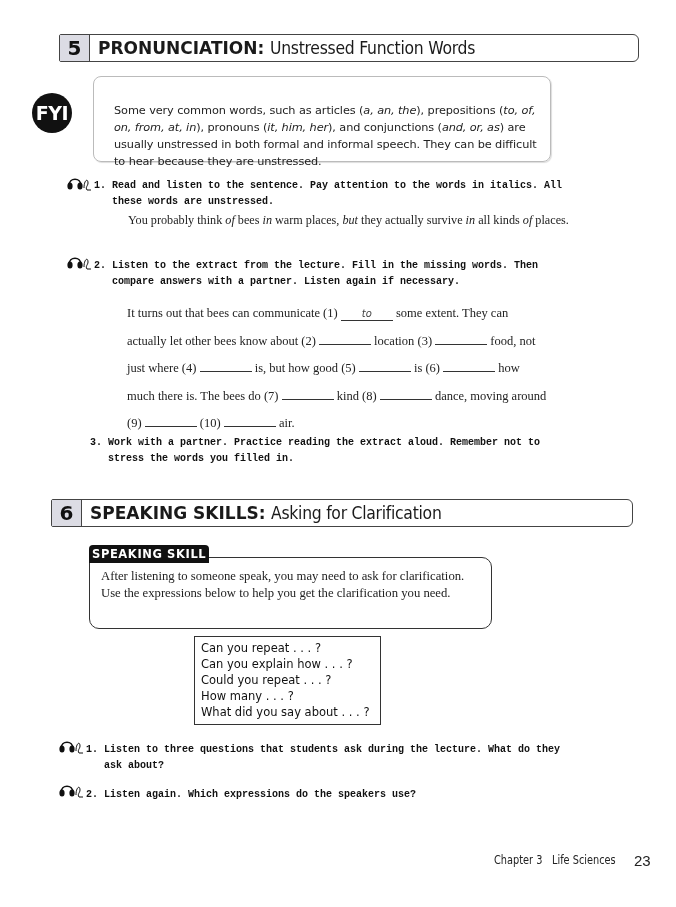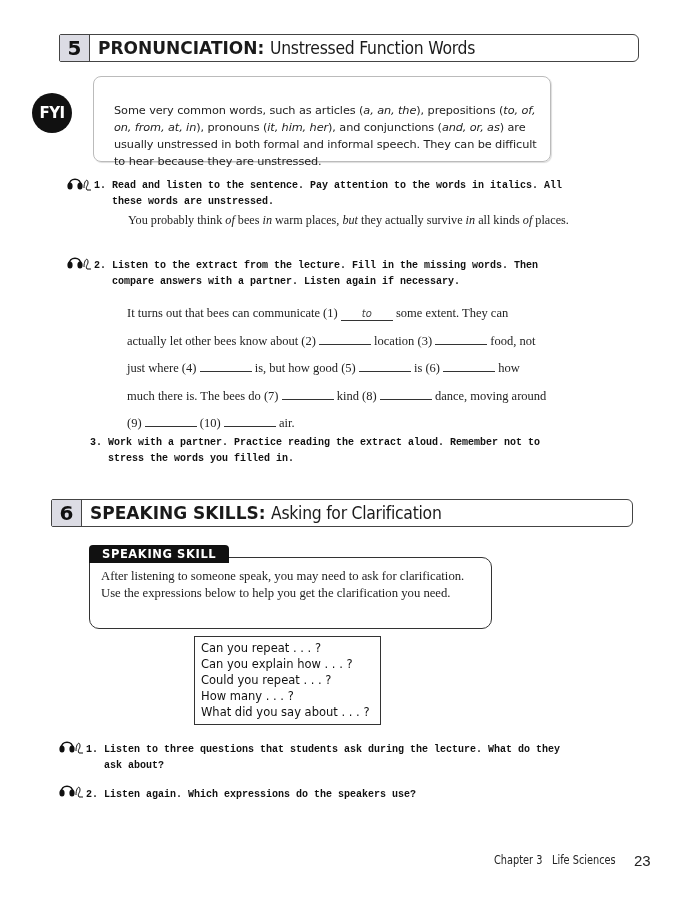--- a/index.html
+++ b/index.html
@@ -30,41 +30,41 @@
     box-shadow: 1px 1px 1px #ddd;
   }
   .fyi-text {
     left: 114px; top: 102px; width: 425px;
     font-family: "DejaVu Sans", sans-serif; font-size: 11.3px; line-height: 17px; color: #222;
     letter-spacing: -0.1px;
   }
   .fyi-badge {
     left: 32px; top: 93px; width: 40px; height: 40px; border-radius: 50%;
     background: #111; color: #fff;
-    font-family: "DejaVu Sans", sans-serif; font-weight: bold; font-size: 15px;
+    font-family: "DejaVu Sans", sans-serif; font-weight: bold; font-size: 19px;
     display: flex; align-items: center; justify-content: center; letter-spacing: -0.5px;
   }
 
   
   .headphone {
     position: absolute; width: 26px; height: 18px;
   }
   .ex-text {
     font-family: Liberation Mono, monospace; font-size: 10px; font-weight: bold; line-height: 16px; color: #111;
   }
   .plain-serif { font-family: "Liberation Serif", serif; font-size: 12.5px; color: #222; line-height: 19px; }
   .blank { display: inline-block; border-bottom: 1px solid #333; width: 52px; height: 12px; vertical-align: baseline; text-align: center; font-family: "DejaVu Sans", sans-serif; font-size: 10px; font-style: italic; color: #444; line-height: 10px; }
 
   
   .skill-box {
     left: 89px; top: 557px; width: 403px; height: 72px;
     border: 1.3px solid #333; border-radius: 4px 10px 10px 10px;
   }
   .skill-tab {
-    left: 89px; top: 545px; height: 18px; padding: 0 13px;
+    left: 89px; top: 545px; height: 18px; padding: 0 3px;
     background: #111; color: #fff; border-radius: 4px 4px 0 0;
     font-family: "DejaVu Sans", sans-serif; font-weight: bold; font-size: 11.5px; letter-spacing: 0.6px;
     display: flex; align-items: center;
   }
   .skill-text {
     left: 101px; top: 568px; width: 380px;
     font-family: "Liberation Serif", serif; font-size: 12.7px; line-height: 17px; color: #222;
   }
   .expr-box {
     left: 194px; top: 636px; width: 187px; height: 89px;

